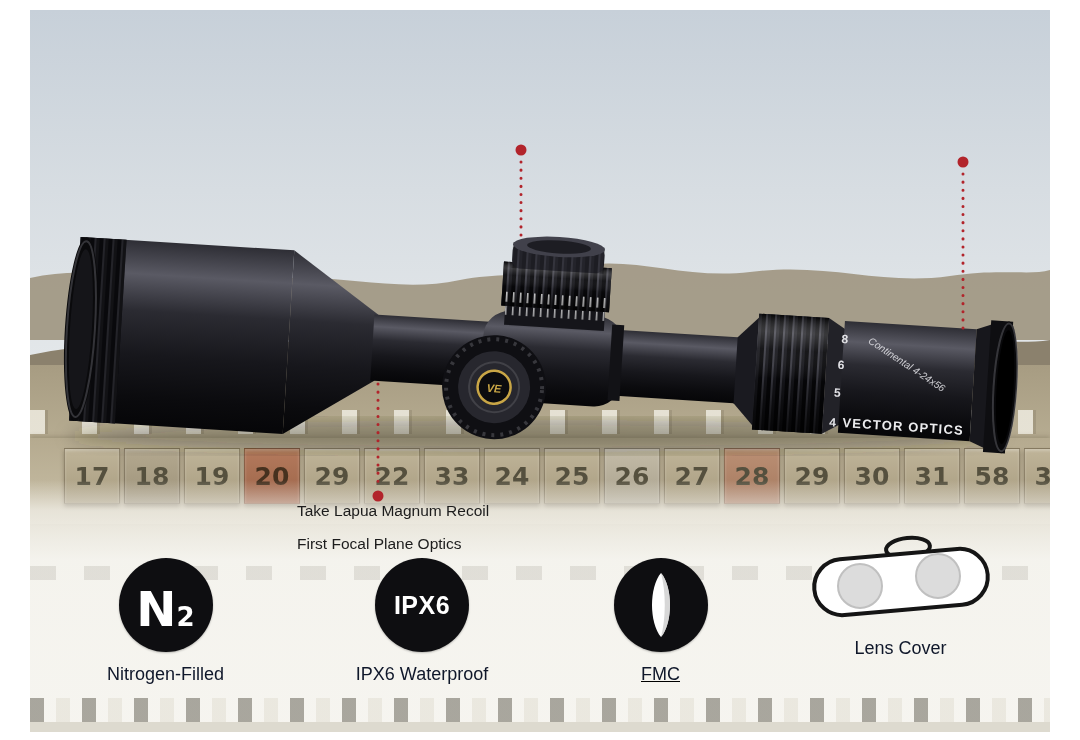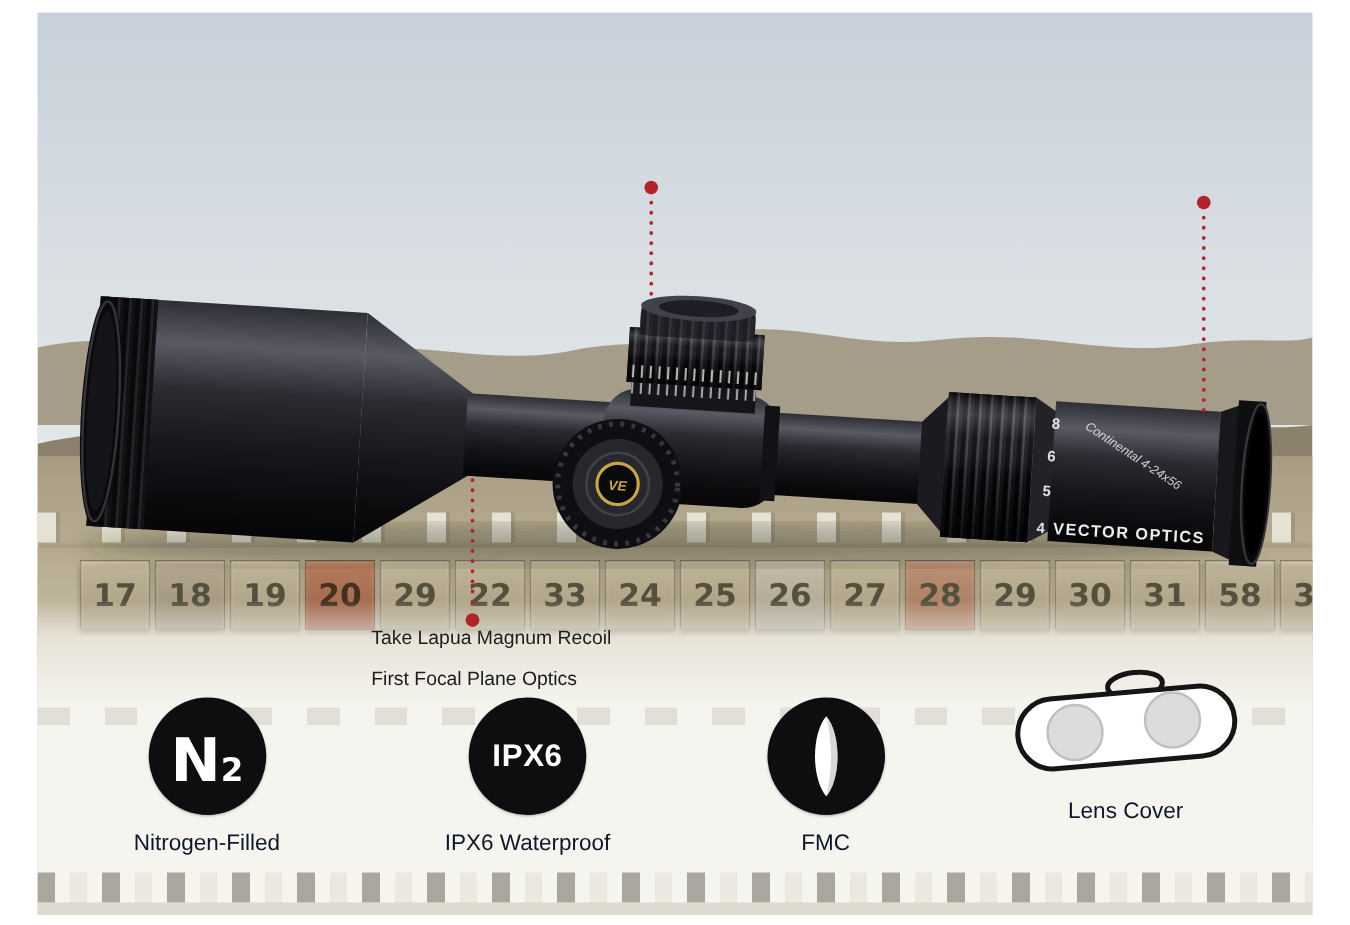--- a/index.html
+++ b/index.html
@@ -49,21 +49,21 @@
   .callout{position:absolute;z-index:30;color:#1c1c1c;font-size:15.5px;}
   .callout div{margin-bottom:15px;white-space:nowrap;}
   .co-turret{left:413px;top:65px;}
   .co-eyepiece{left:862px;top:77px;}
   .co-optics{left:267px;top:492px;}
 
   
   .feature{position:absolute;top:548px;display:flex;flex-direction:column;align-items:center;z-index:40;}
   .f-n2{left:58px;width:155px;}
   .f-ipx6{left:302px;width:180px;}
-  .f-fmc{left:548px;width:165px;}
+  .f-fmc{left:548px;width:165px;text-decoration:underline;}
   .f-lens{left:758px;width:225px;top:516px;}
   .icon-circle{width:94px;height:94px;border-radius:50%;background:#0e0e11;color:#fff;
        display:flex;align-items:baseline;justify-content:center;box-shadow:0 1px 2px rgba(0,0,0,.25);}
   .n2main{font:bold 48px "DejaVu Sans",sans-serif;line-height:94px;}
   .n2sub{font:bold 26px "DejaVu Sans",sans-serif;line-height:118px;}
   .ipx6text{font:bold 25px "Liberation Sans",sans-serif;line-height:94px;letter-spacing:.5px;}
   .icon-circle.center{align-items:center;}
   .feature-label{margin-top:12px;font-size:18px;color:#0f172a;white-space:nowrap;}
 </style>
 </head>

